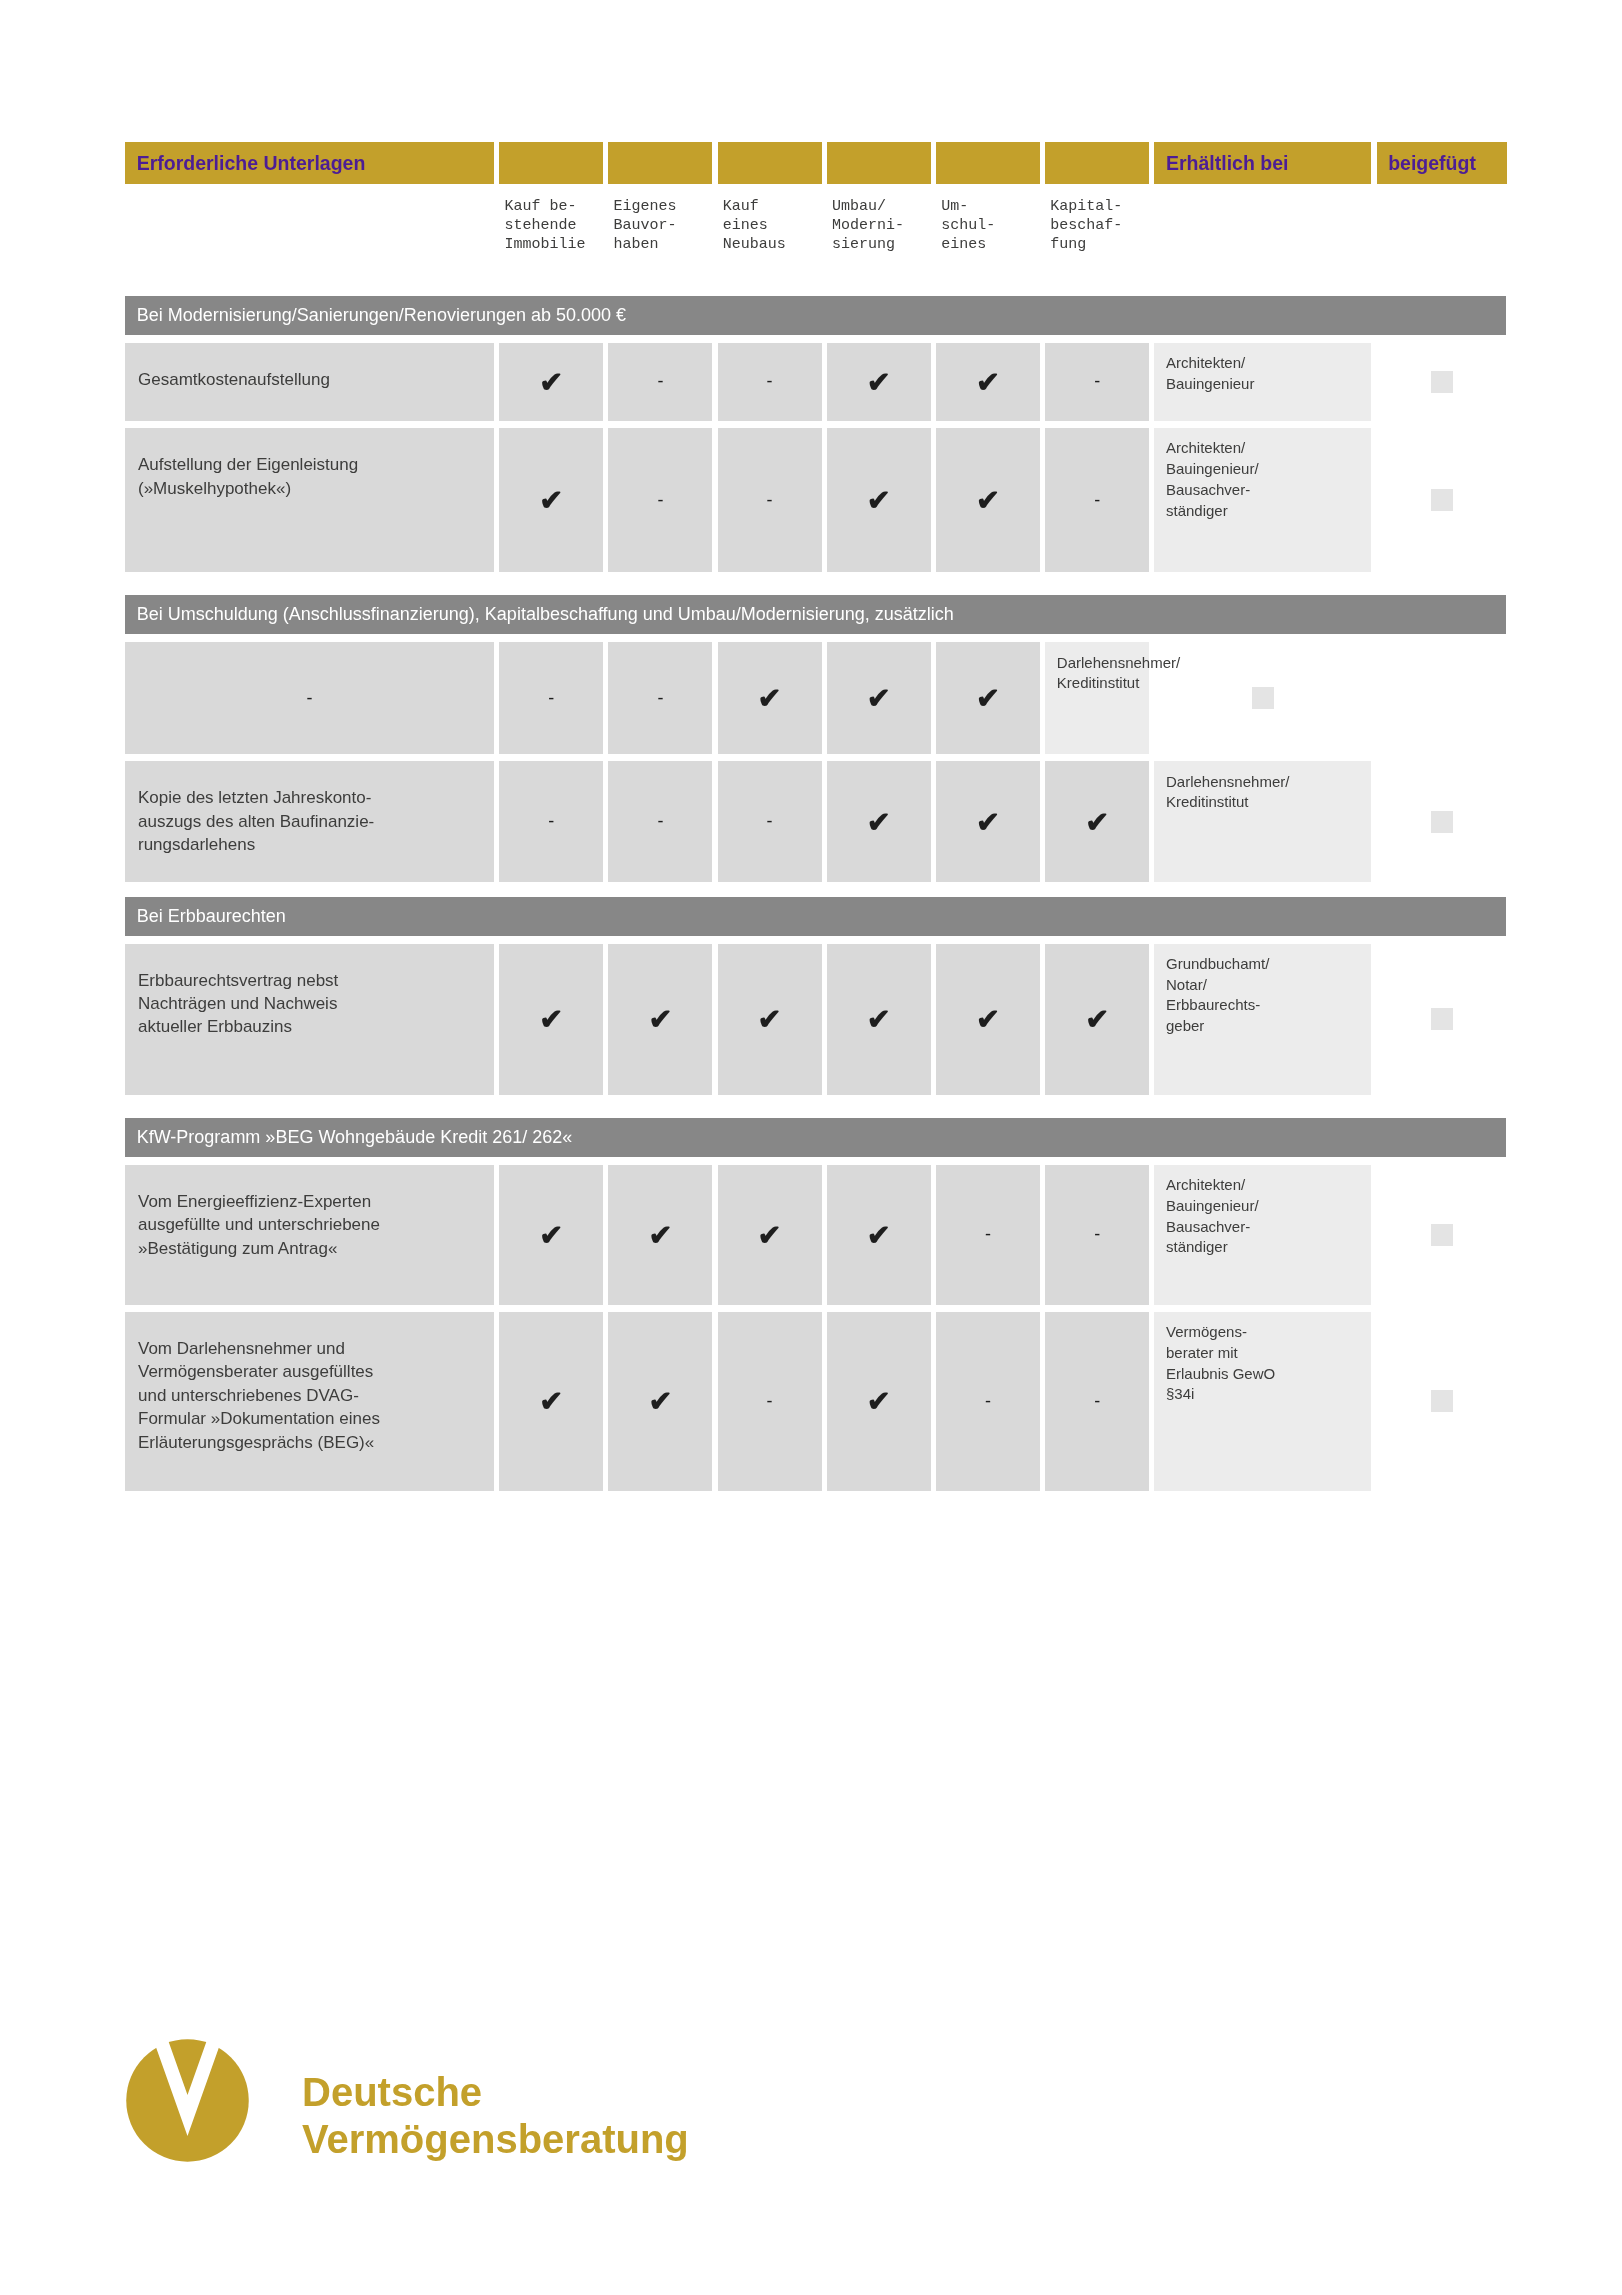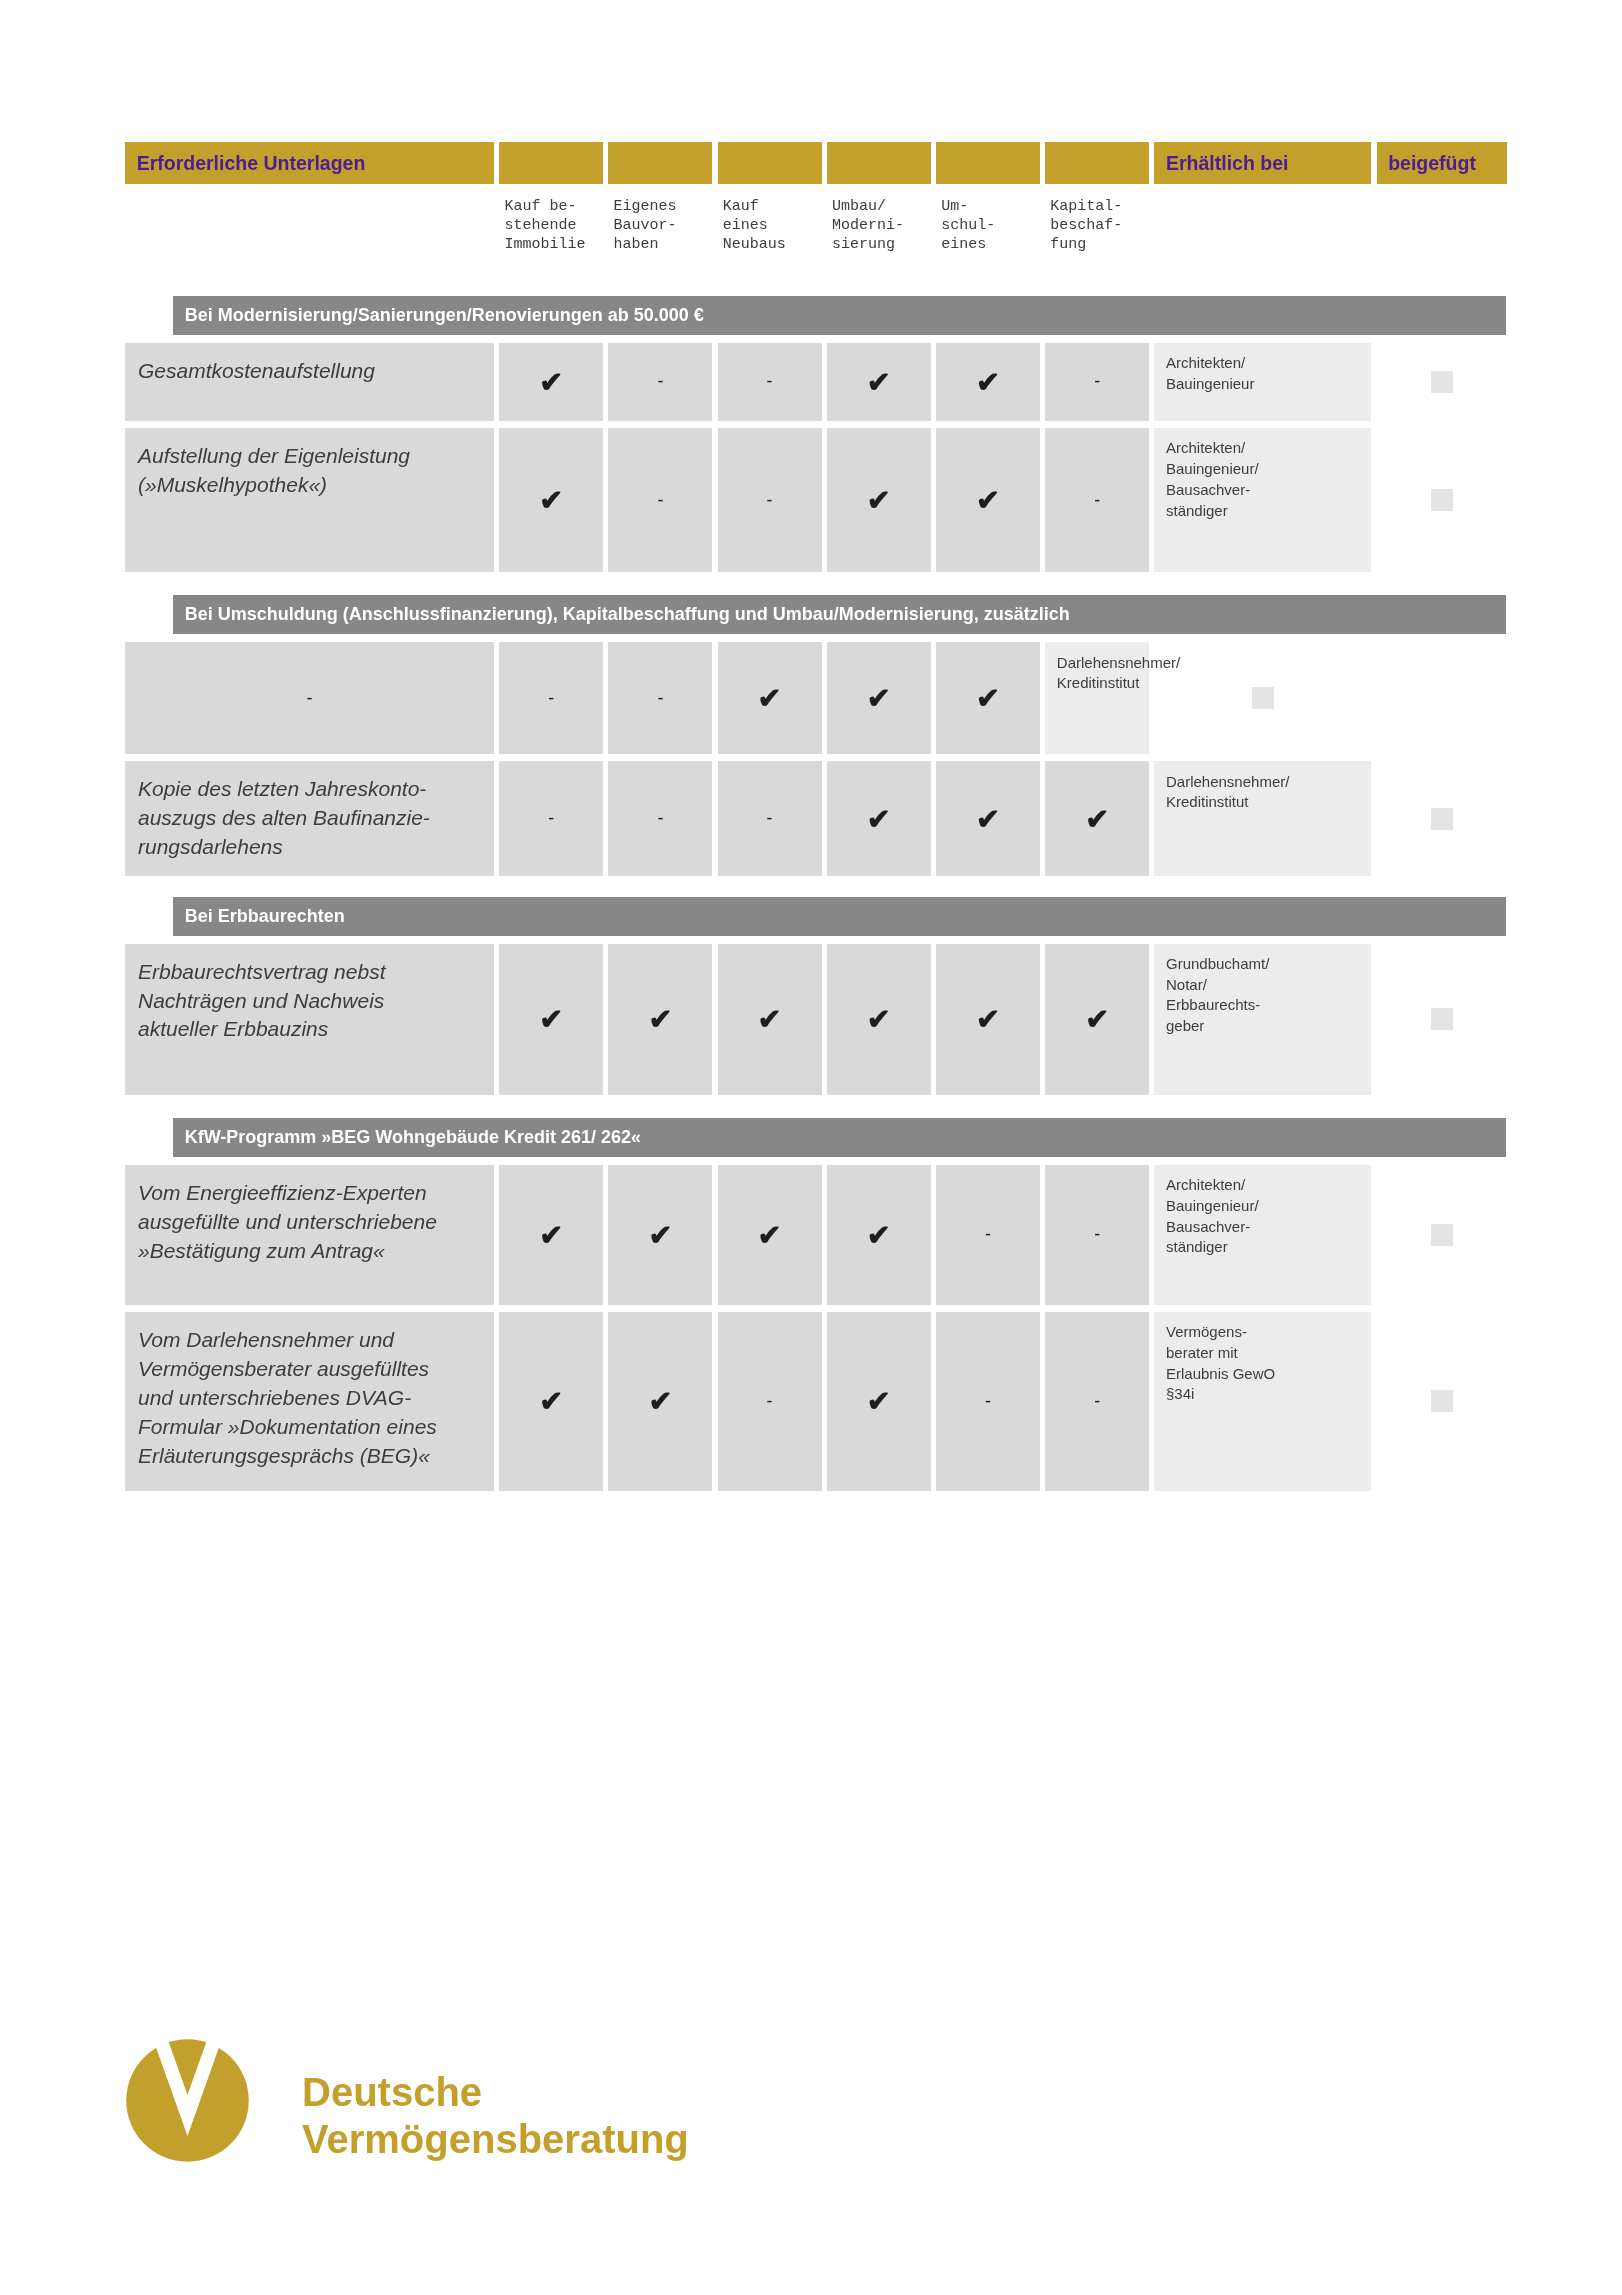--- a/index.html
+++ b/index.html
@@ -39,39 +39,38 @@
     color: var(--text-dark, #3d3d3c);
     white-space: pre-line;
     padding-left: 5.2px;
     font-family: Liberation Mono, monospace;
   }
 
   
   .section-bar {
     background: var(--section-gray, #878787);
     color: #ffffff;
-    font-weight: bold;
+    font-weight: normal;
     font-size: 18px;
     height: 39px;
     display: flex; align-items: center;
     padding-left: 11.7px;
     margin-top: 23.4px;
     margin-bottom: 7.8px;
-    white-space: nowrap; overflow: hidden; margin-left: 48px;
+    white-space: nowrap; overflow: hidden;
   }
   .section-bar.first { margin-top: 0; }
 
   
   .data-row { margin-bottom: 7.1px; }
   .label-cell {
     background: var(--cell-gray, #d9d9d9);
-    padding: 14px 13px;
-    font-size: 21px; line-height: 1.38;
+    padding: 25px 13px;
+    font-size: 17px; line-height: 1.38;
     white-space: pre-line;
-    font-style: italic;
   }
   .check-cell {
     background: var(--cell-gray, #d9d9d9);
     display: flex; align-items: center; justify-content: center;
     font-size: 18px;
     color: #1e1e1e;
   }
   .check-cell.is-check { font-size: 28.6px; font-weight: bold; }
   .avail-cell {
     background: var(--cell-light, #ececec);

